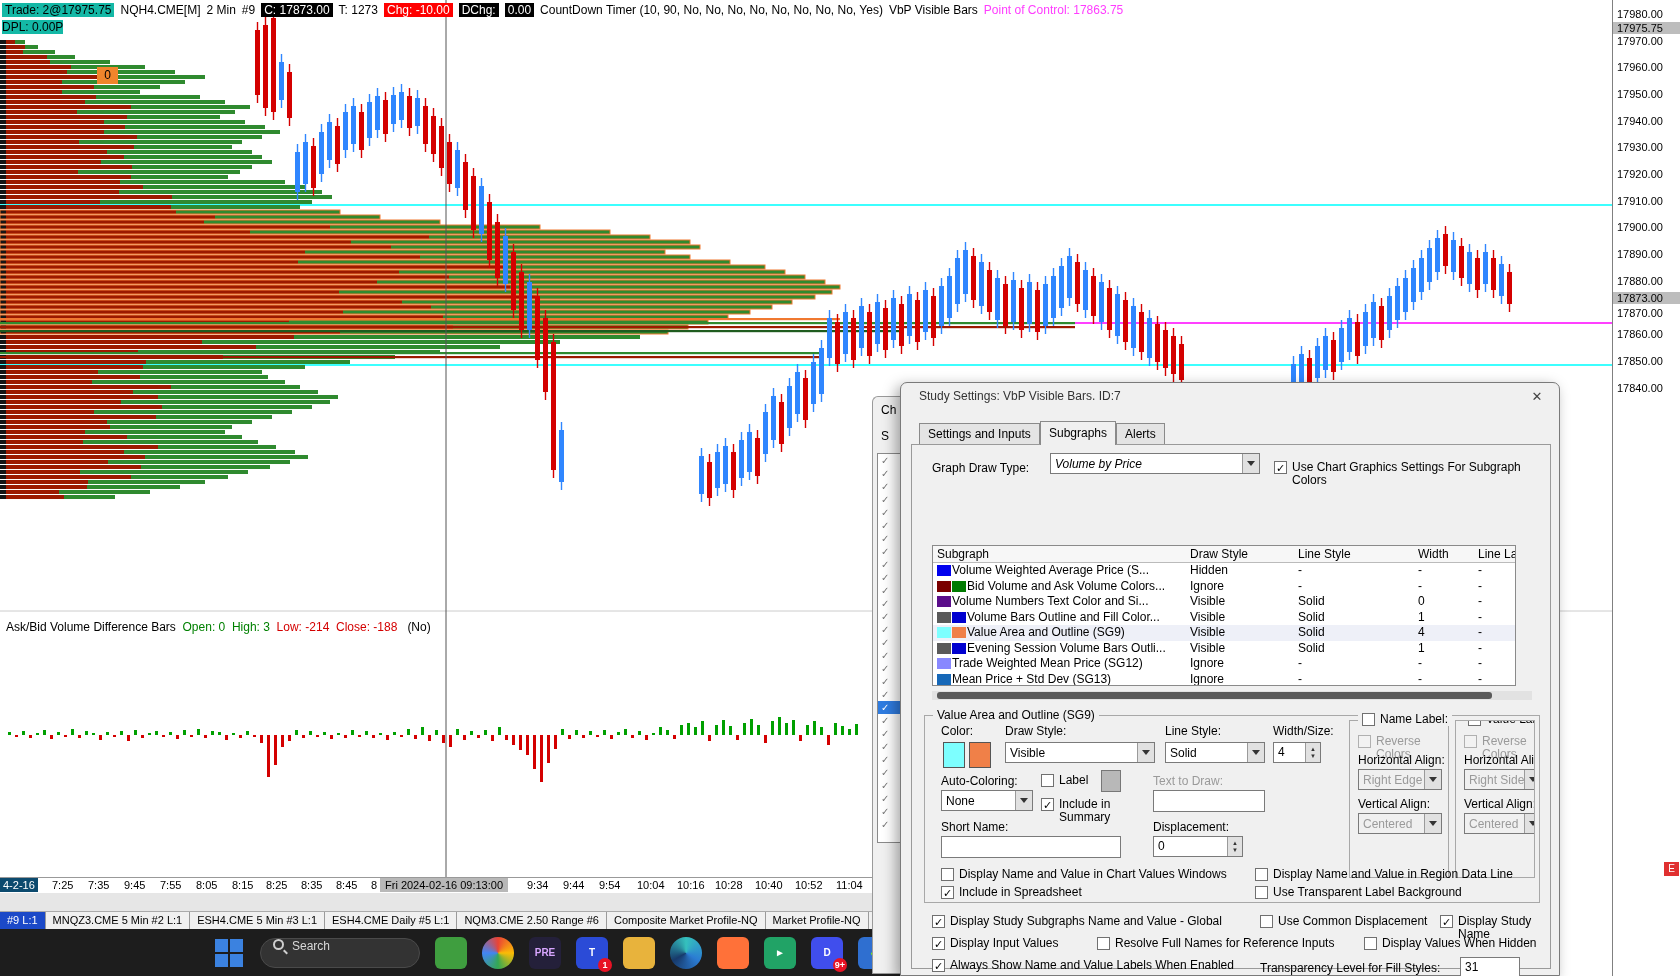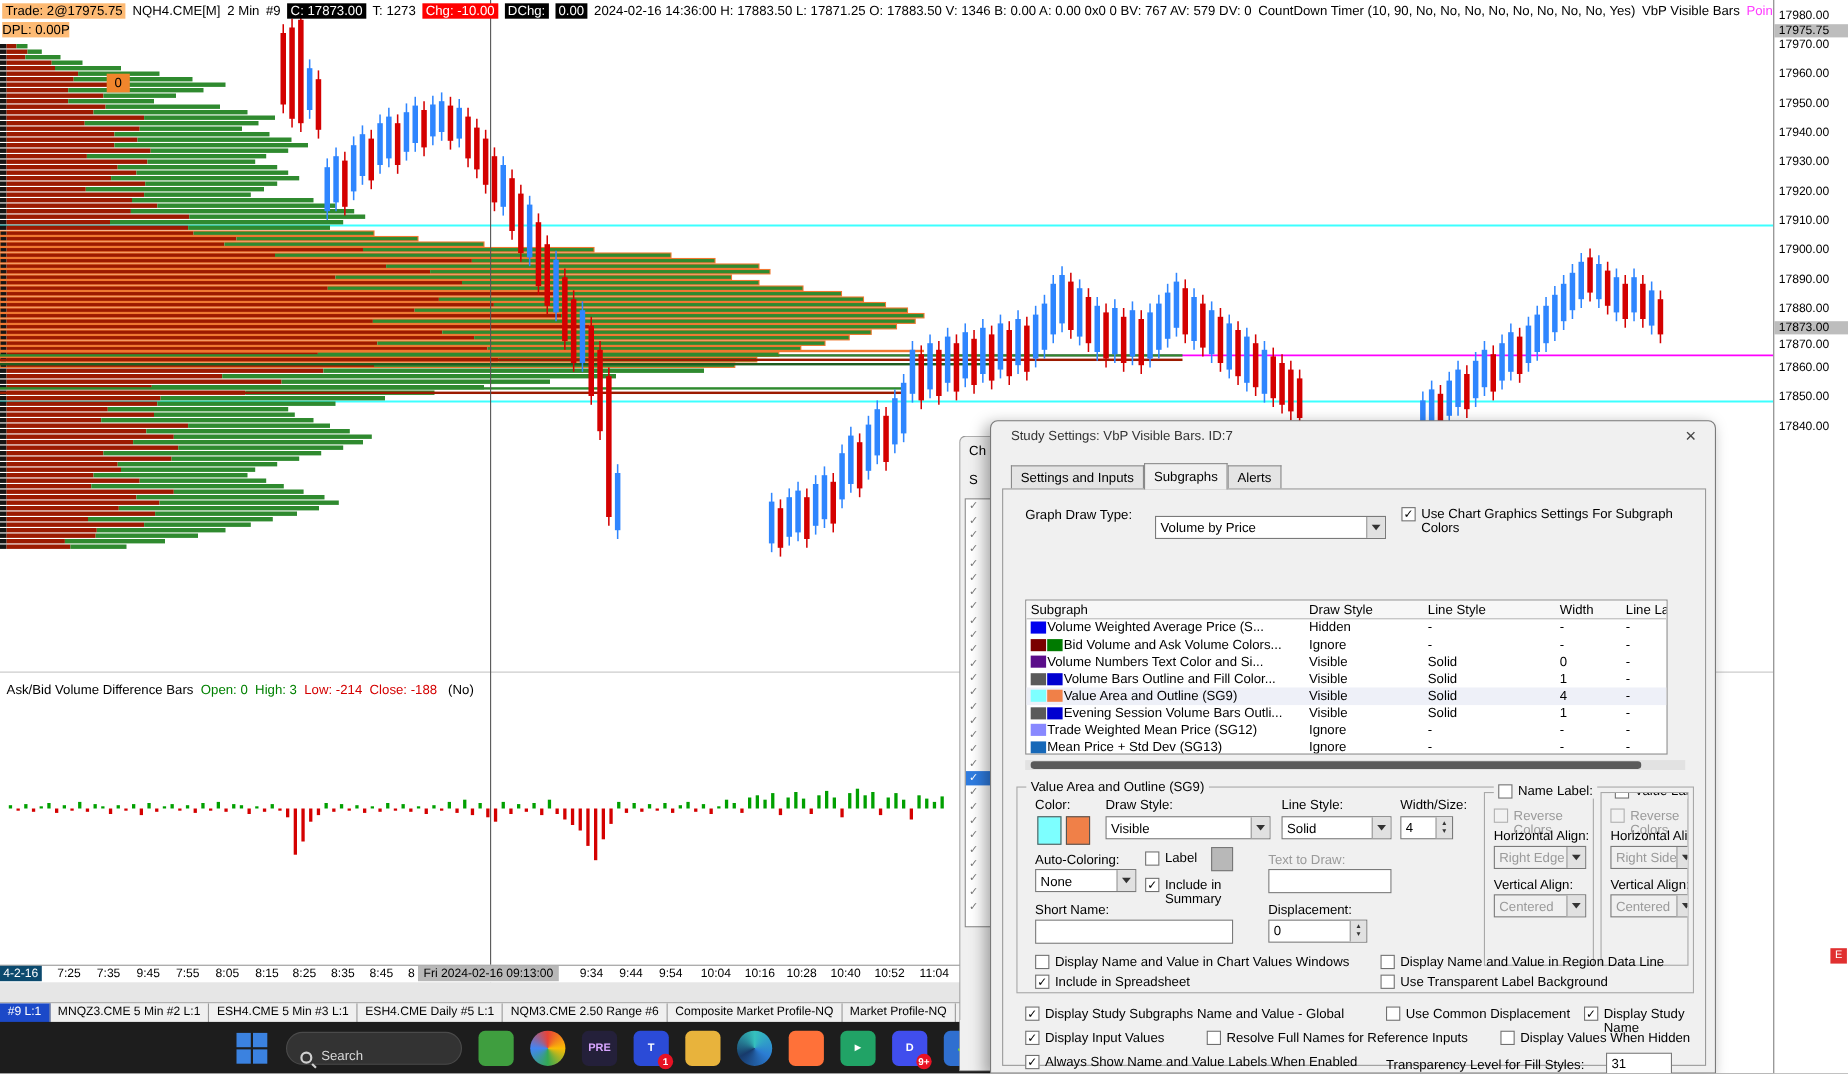--- a/index.html
+++ b/index.html
@@ -2,21 +2,21 @@
 <html><head>
 <meta charset="utf-8">
 <style>
   html,body{margin:0;padding:0;background:#888;}
   *{box-sizing:border-box;font-family:"Liberation Sans",sans-serif;}
   #screen{position:relative;width:1680px;height:976px;background:#ffffff;overflow:hidden;}
   
   #chart-svg{position:absolute;left:0;top:0;}
   .hdr{position:absolute;left:2px;top:1px;height:18px;font-size:12px;white-space:nowrap;display:flex;align-items:center;gap:6px;color:#000;z-index:5;}
   .hdr .chip{padding:0 3px;}
-  .chip.gray{background:#fdba74;}
+  .chip.gray{background:#14b8a6;}
   .chip.black{background:#000;color:#fff;}
   .chip.red{background:#f00;color:#fff;}
   .magenta{color:#ff3dff;}
   .hdr2{position:absolute;left:2px;top:20px;font-size:12px;z-index:5;}
   #zero-badge{position:absolute;left:97px;top:67px;width:21px;height:17px;background:#f0852c;color:#000;font-size:12px;text-align:center;line-height:17px;z-index:5;}
   #askbid-label{position:absolute;left:6px;top:620px;font-size:12px;white-space:nowrap;z-index:5;}
   #askbid-label .g{color:#008000;} #askbid-label .r{color:#d40000;}
   
   #price-axis{position:absolute;left:1612px;top:0;width:68px;height:976px;background:#fff;border-left:1px solid #808080;z-index:6;}
   .pa-lab{position:absolute;left:4px;font-size:11px;color:#000;white-space:nowrap;}
@@ -29,21 +29,21 @@
   .ta-hl{position:absolute;top:0;background:#b8b8b8;color:#000;padding:1px 5px;white-space:nowrap;}
   #bottom-strip{position:absolute;left:0;top:893px;width:900px;height:18px;background:#e6e6e6;z-index:6;}
   
   #tab-row{position:absolute;left:0;top:911px;width:900px;height:18px;background:#f0f0f0;border-top:1px solid #aaa;white-space:nowrap;overflow:hidden;z-index:6;}
   .btab{display:inline-block;height:18px;line-height:17px;padding:0 7px;font-size:11px;color:#000;border-right:1px solid #9a9a9a;vertical-align:top;}
   .btab.active{background:#1b49c8;color:#fff;}
   
   #taskbar{position:absolute;left:0;top:929px;width:900px;height:47px;background:#1d1d1d;display:flex;align-items:center;z-index:6;}
   #start-btn{width:34px;height:34px;margin-left:212px;display:grid;grid-template-columns:13px 13px;grid-gap:2px;align-content:center;justify-content:center;}
   #start-btn span{width:13px;height:13px;background:#3b82e0;}
-  #search-pill{width:160px;height:30px;margin-left:14px;background:#333333;border:1px solid #4a4a4a;border-radius:15px;display:flex;align-items:flex-end;color:#d8d8d8;font-size:12px;}
+  #search-pill{width:160px;height:30px;margin-left:14px;background:#333333;border:1px solid #4a4a4a;border-radius:15px;display:flex;align-items:flex-start;color:#d8d8d8;font-size:12px;}
   .mag{width:11px;height:11px;border:2px solid #cfcfcf;border-radius:50%;margin:0 8px 0 12px;position:relative;}
   .mag:after{content:"";position:absolute;width:5px;height:2px;background:#cfcfcf;transform:rotate(45deg);left:8px;top:10px;}
   .tb-icon{width:32px;height:32px;border-radius:6px;margin-left:15px;position:relative;display:flex;align-items:center;justify-content:center;font-size:10px;font-weight:bold;color:#fff;}
   .tb-badge{position:absolute;right:-4px;bottom:-3px;min-width:14px;height:14px;border-radius:7px;background:#e81224;color:#fff;font-size:9px;line-height:14px;text-align:center;padding:0 2px;}
   
   #studies-sliver{position:absolute;left:872px;top:396px;width:34px;height:578px;background:#f0f0f0;border:1px solid #9a9a9a;border-right:none;border-radius:6px 0 0 0;z-index:7;overflow:hidden;font-size:12px;color:#000;}
   #studies-sliver .t1{margin:6px 0 0 8px;} #studies-sliver .t2{margin:12px 0 0 8px;}
   #studies-list{position:absolute;left:4px;top:56px;width:26px;height:390px;background:#fff;border:1px solid #8a8a8a;overflow:hidden;}
   #studies-list div{font-size:10px;color:#777;height:13px;line-height:13px;padding-left:3px;}
   #studies-list div.sel{background:#2f7ce0;color:#fff;}
@@ -783,21 +783,20 @@
   <div class="hdr">
     <span class="chip gray">Trade: 2@17975.75</span>
     <span>NQH4.CME[M]</span>
     <span>2 Min</span>
     <span>#9</span>
     <span class="chip black">C: 17873.00</span>
     <span>T: 1273</span>
     <span class="chip red">Chg: -10.00</span>
     <span class="chip black">DChg:</span>
     <span class="chip black">0.00</span>
-    <span>2024-02-16 14:36:00 H: 17883.50 L: 17871.25 O: 17883.50 V: 1346 B: 0.00 A: 0.00 0x0 0 BV: 767 AV: 579 DV: 0</span>
     <span>CountDown Timer   (10, 90, No, No, No, No, No, No, No, No, Yes)</span>
     <span>VbP Visible Bars</span>
     <span class="magenta">Point of Control: 17863.75</span>
   </div>
 
   <div class="hdr2">
     <span class="chip gray">DPL: 0.00P</span>
   </div>
   <div id="zero-badge">0</div>
 
@@ -923,21 +922,21 @@
     <div id="dlg-title">Study Settings: VbP Visible Bars. ID:7</div>
     <div id="dlg-close">✕</div>
     <div id="dlg-tabs">
         <div class="dtab" style="left: 18px;">Settings and Inputs</div>
         <div class="dtab active" style="left: 139px;">Subgraphs</div>
         <div class="dtab" style="left: 215px;">Alerts</div>
       </div>
     <div id="dlg-page">
 
       <span class="lab" style="left:20px;top:16px;">Graph Draw Type:</span>
-      <div class="dd" style="left:138px;top:24px;width:210px;">
+      <div class="dd" style="left:138px;top:8px;width:210px;font-style:italic;">
         <span class="val">Volume by Price</span>
           <span class="btn"></span>
       </div>
       <div class="cb" style="left:362px;top:16px;">
           <span class="box">✓</span>
           <span class="txt">Use Chart Graphics Settings For Subgraph Colors</span>
         </div>
 
       <div id="subtable">
           <div class="strow head">

